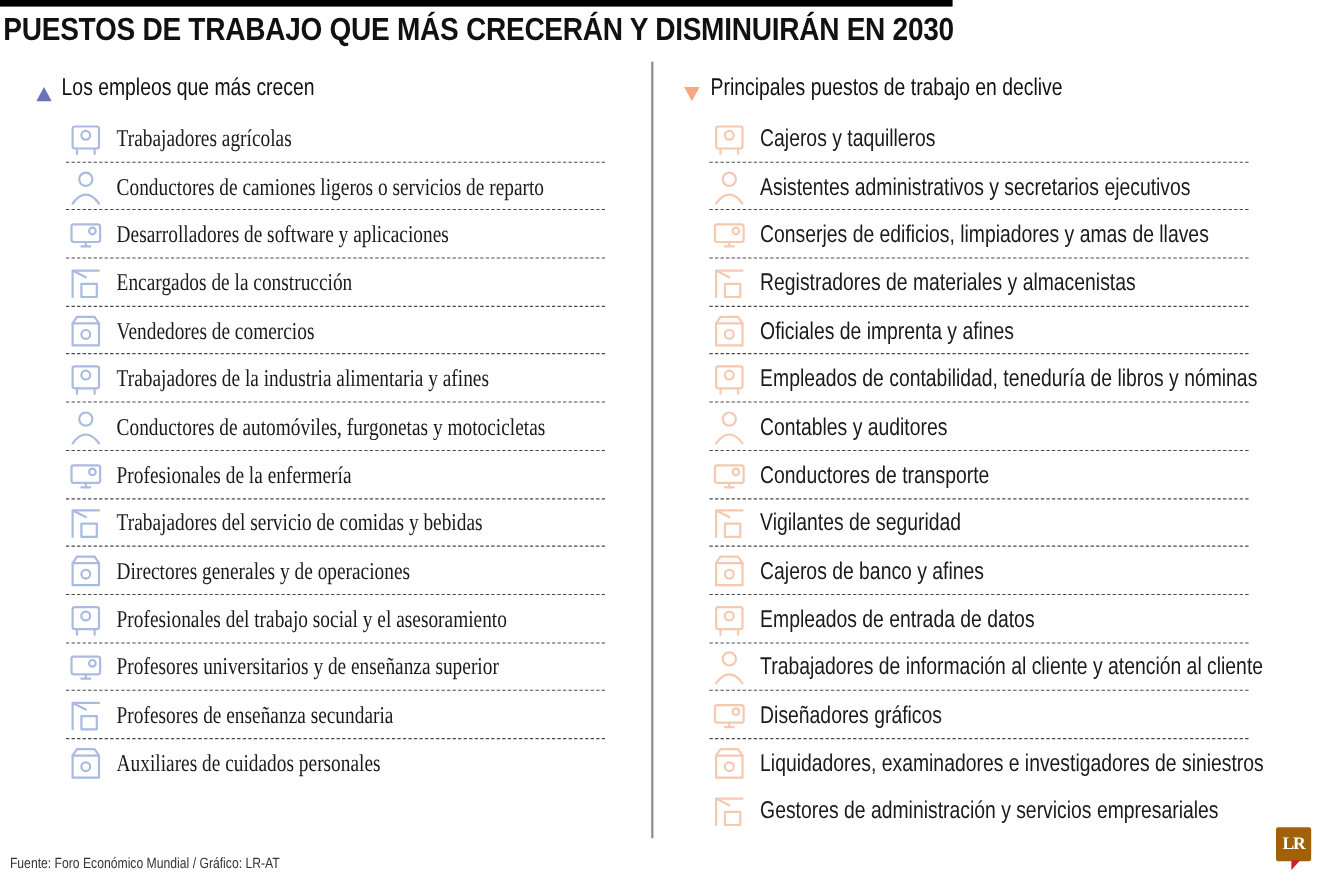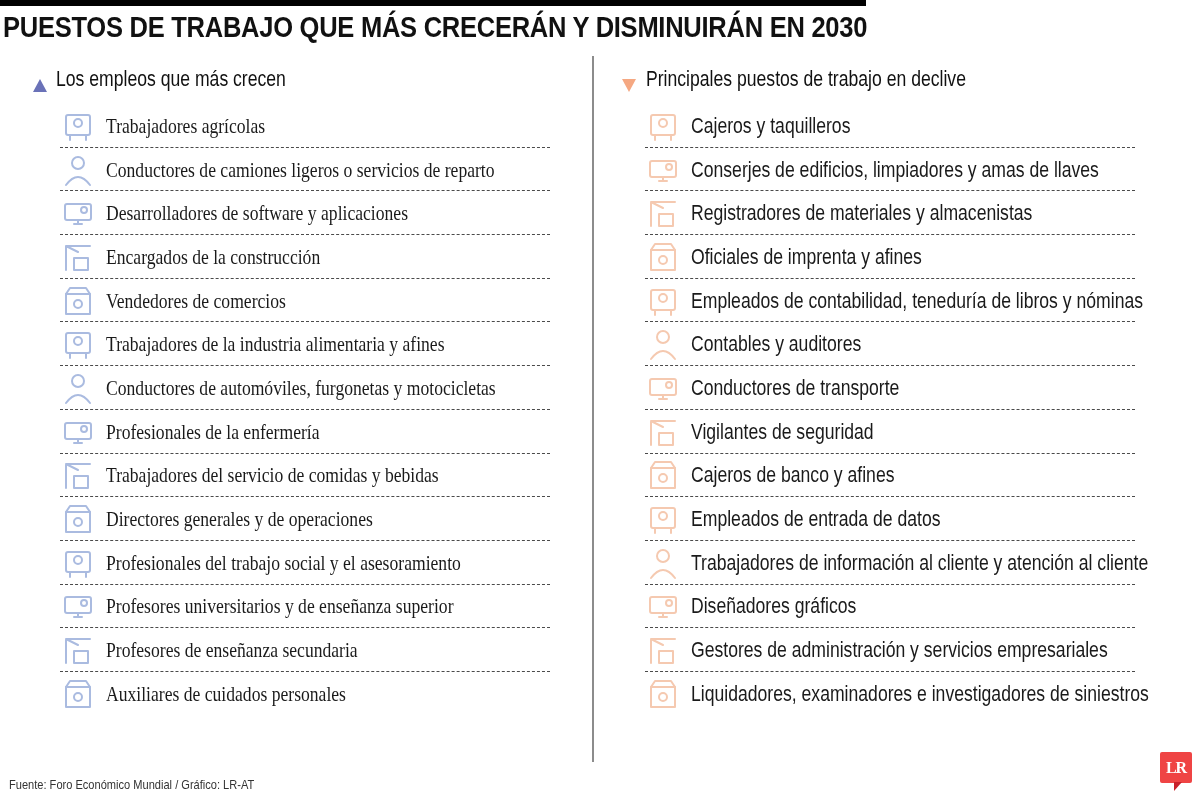--- a/index.html
+++ b/index.html
@@ -26,21 +26,21 @@
   .row { position:relative; width:490px; height:43.7px; display:flex; align-items:center; }
   .row .sep { position:absolute; left:0; right:0; bottom:0; height:0;
               border-bottom:1.3px dashed #4a4a4a; }
   .row:last-child .sep { display:none; }
   .icon { width:44px; height:36px; flex:0 0 44px; display:flex; align-items:center; justify-content:flex-start; }
   .icon svg { width:36px; height:34px; }
   .label { font-size:22px; white-space:nowrap; transform-origin:left center; transform:scaleX(0.8);
            color:#1a1a1a; margin-left:2px; }
   .footer { position:absolute; left:9px; top:777px; font-size:13.5px; color:#333; white-space:nowrap;
             transform-origin:left top; transform:scaleX(0.82); }
-  .logo { position:absolute; left:1160px; top:752px; width:32px; height:31px; background:#ef4444;
+  .logo { position:absolute; left:1160px; top:752px; width:32px; height:31px; background:#a16207;
           border-radius:2px; display:flex; align-items:center; justify-content:center; }
   .logo::after { content:""; position:absolute; left:14px; bottom:-8px; width:0; height:0;
                  border-left:0 solid transparent; border-right:8px solid transparent; border-top:9px solid #c8202a; }
   .logo span { color:#fff; font-family:"Liberation Serif", serif; font-weight:bold; font-size:16px; letter-spacing:-1px; }
 </style>
 </head>
 <body>
 
 <div class="topbar"></div>
 <div class="title">PUESTOS DE TRABAJO QUE MÁS CRECERÁN Y DISMINUIRÁN EN 2030</div>
@@ -217,20 +217,30 @@
             <circle cx="18" cy="14" r="4"></circle>
             <path d="M10 26 L10 31 M26 26 L26 31"></path>
           </svg>
         </span>
         <span class="label">Cajeros y taquilleros</span>
         <span class="sep"></span>
       </div>
       <div class="row">
         <span class="icon">
           <svg viewBox="0 0 36 34" fill="none" stroke="#f5c9b0" stroke-width="2" stroke-linejoin="round" stroke-linecap="round">
+            <circle cx="18" cy="10" r="6"></circle>
+            <path d="M6 32 Q18 16 30 32"></path>
+          </svg>
+        </span>
+        <span class="label">Asistentes administrativos y secretarios ejecutivos</span>
+        <span class="sep"></span>
+      </div>
+      <div class="row">
+        <span class="icon">
+          <svg viewBox="0 0 36 34" fill="none" stroke="#f5c9b0" stroke-width="2" stroke-linejoin="round" stroke-linecap="round">
             <rect x="5" y="8" width="26" height="16" rx="2"></rect>
             <path d="M14 28 H22 M18 24 V28"></path>
             <circle cx="24" cy="14" r="3"></circle>
           </svg>
         </span>
         <span class="label">Conserjes de edificios, limpiadores y amas de llaves</span>
         <span class="sep"></span>
       </div>
       <div class="row">
         <span class="icon">
@@ -334,36 +344,36 @@
             <path d="M14 28 H22 M18 24 V28"></path>
             <circle cx="24" cy="14" r="3"></circle>
           </svg>
         </span>
         <span class="label">Diseñadores gráficos</span>
         <span class="sep"></span>
       </div>
       <div class="row">
         <span class="icon">
           <svg viewBox="0 0 36 34" fill="none" stroke="#f5c9b0" stroke-width="2" stroke-linejoin="round" stroke-linecap="round">
+            <rect x="6" y="10" width="24" height="20"></rect>
+            <path d="M6 10 L10 4 H26 L30 10"></path>
+            <circle cx="18" cy="20" r="4"></circle>
+          </svg>
+        </span>
+        <span class="label">Liquidadores, examinadores e investigadores de siniestros</span>
+      </div>
+      <div class="row">
+        <span class="icon">
+          <svg viewBox="0 0 36 34" fill="none" stroke="#f5c9b0" stroke-width="2" stroke-linejoin="round" stroke-linecap="round">
             <path d="M6 30 V6 H30 M6 6 L18 12"></path>
             <rect x="14" y="18" width="14" height="12"></rect>
           </svg>
         </span>
         <span class="label">Gestores de administración y servicios empresariales</span>
         <span class="sep"></span>
-      </div>
-      <div class="row">
-        <span class="icon">
-          <svg viewBox="0 0 36 34" fill="none" stroke="#f5c9b0" stroke-width="2" stroke-linejoin="round" stroke-linecap="round">
-            <rect x="6" y="10" width="24" height="20"></rect>
-            <path d="M6 10 L10 4 H26 L30 10"></path>
-            <circle cx="18" cy="20" r="4"></circle>
-          </svg>
-        </span>
-        <span class="label">Liquidadores, examinadores e investigadores de siniestros</span>
       </div>
     </div>
 </div>
 
 <div class="footer">Fuente: Foro Económico Mundial / Gráfico: LR-AT</div>
 
 <div class="logo">
   <span>LR</span>
 </div>
 

